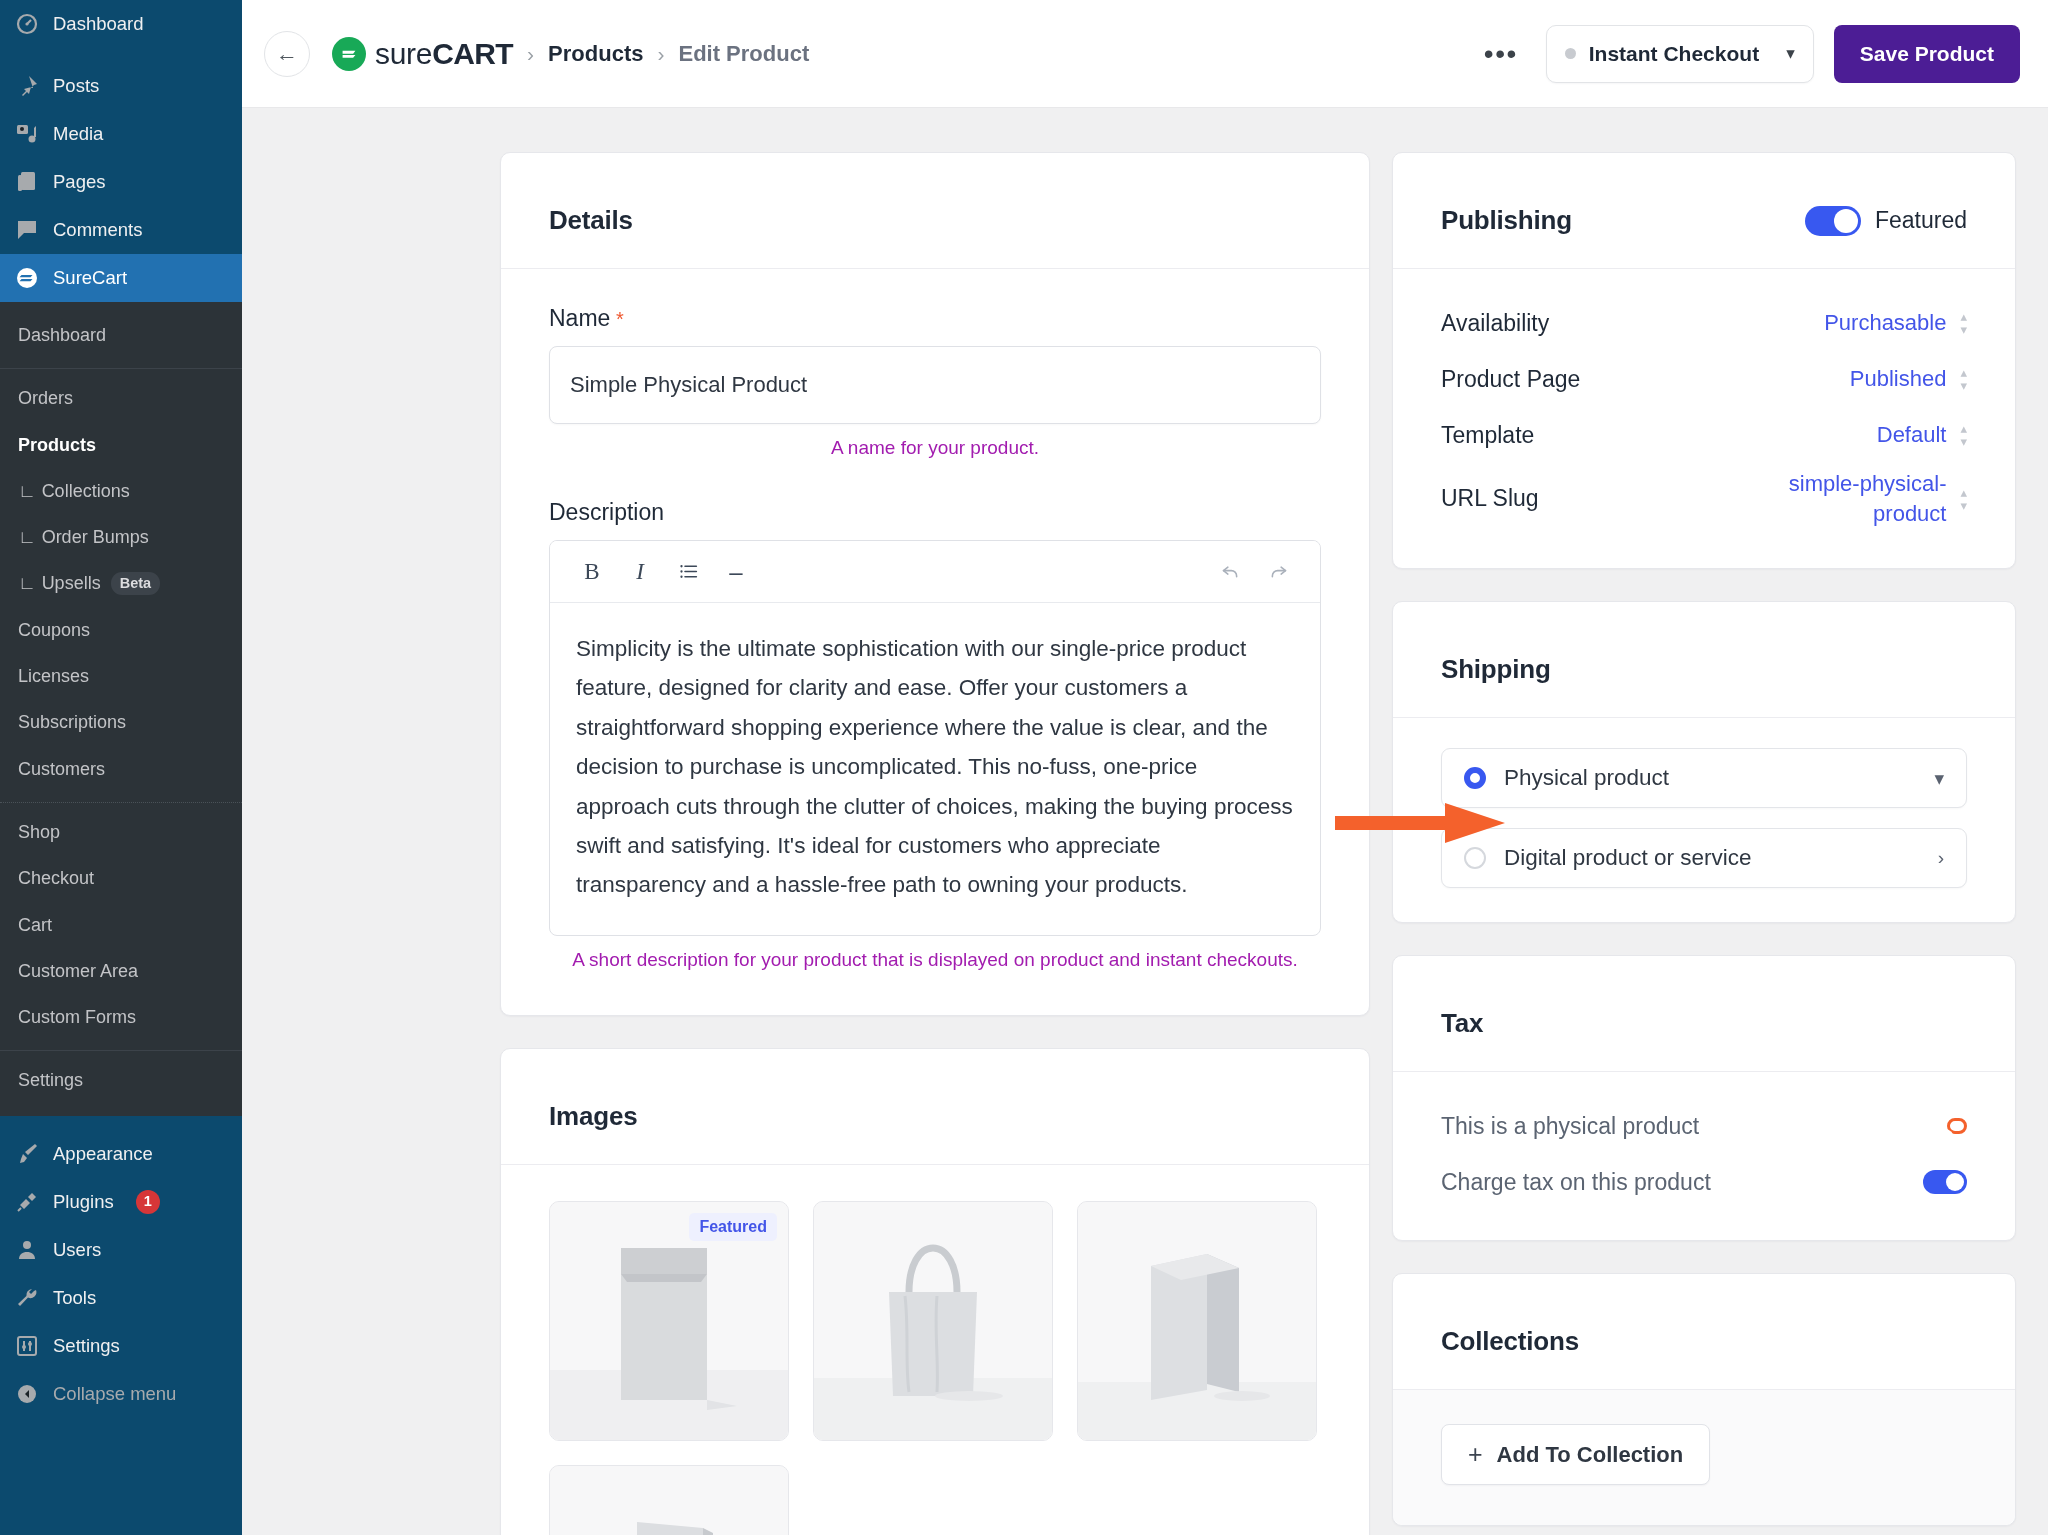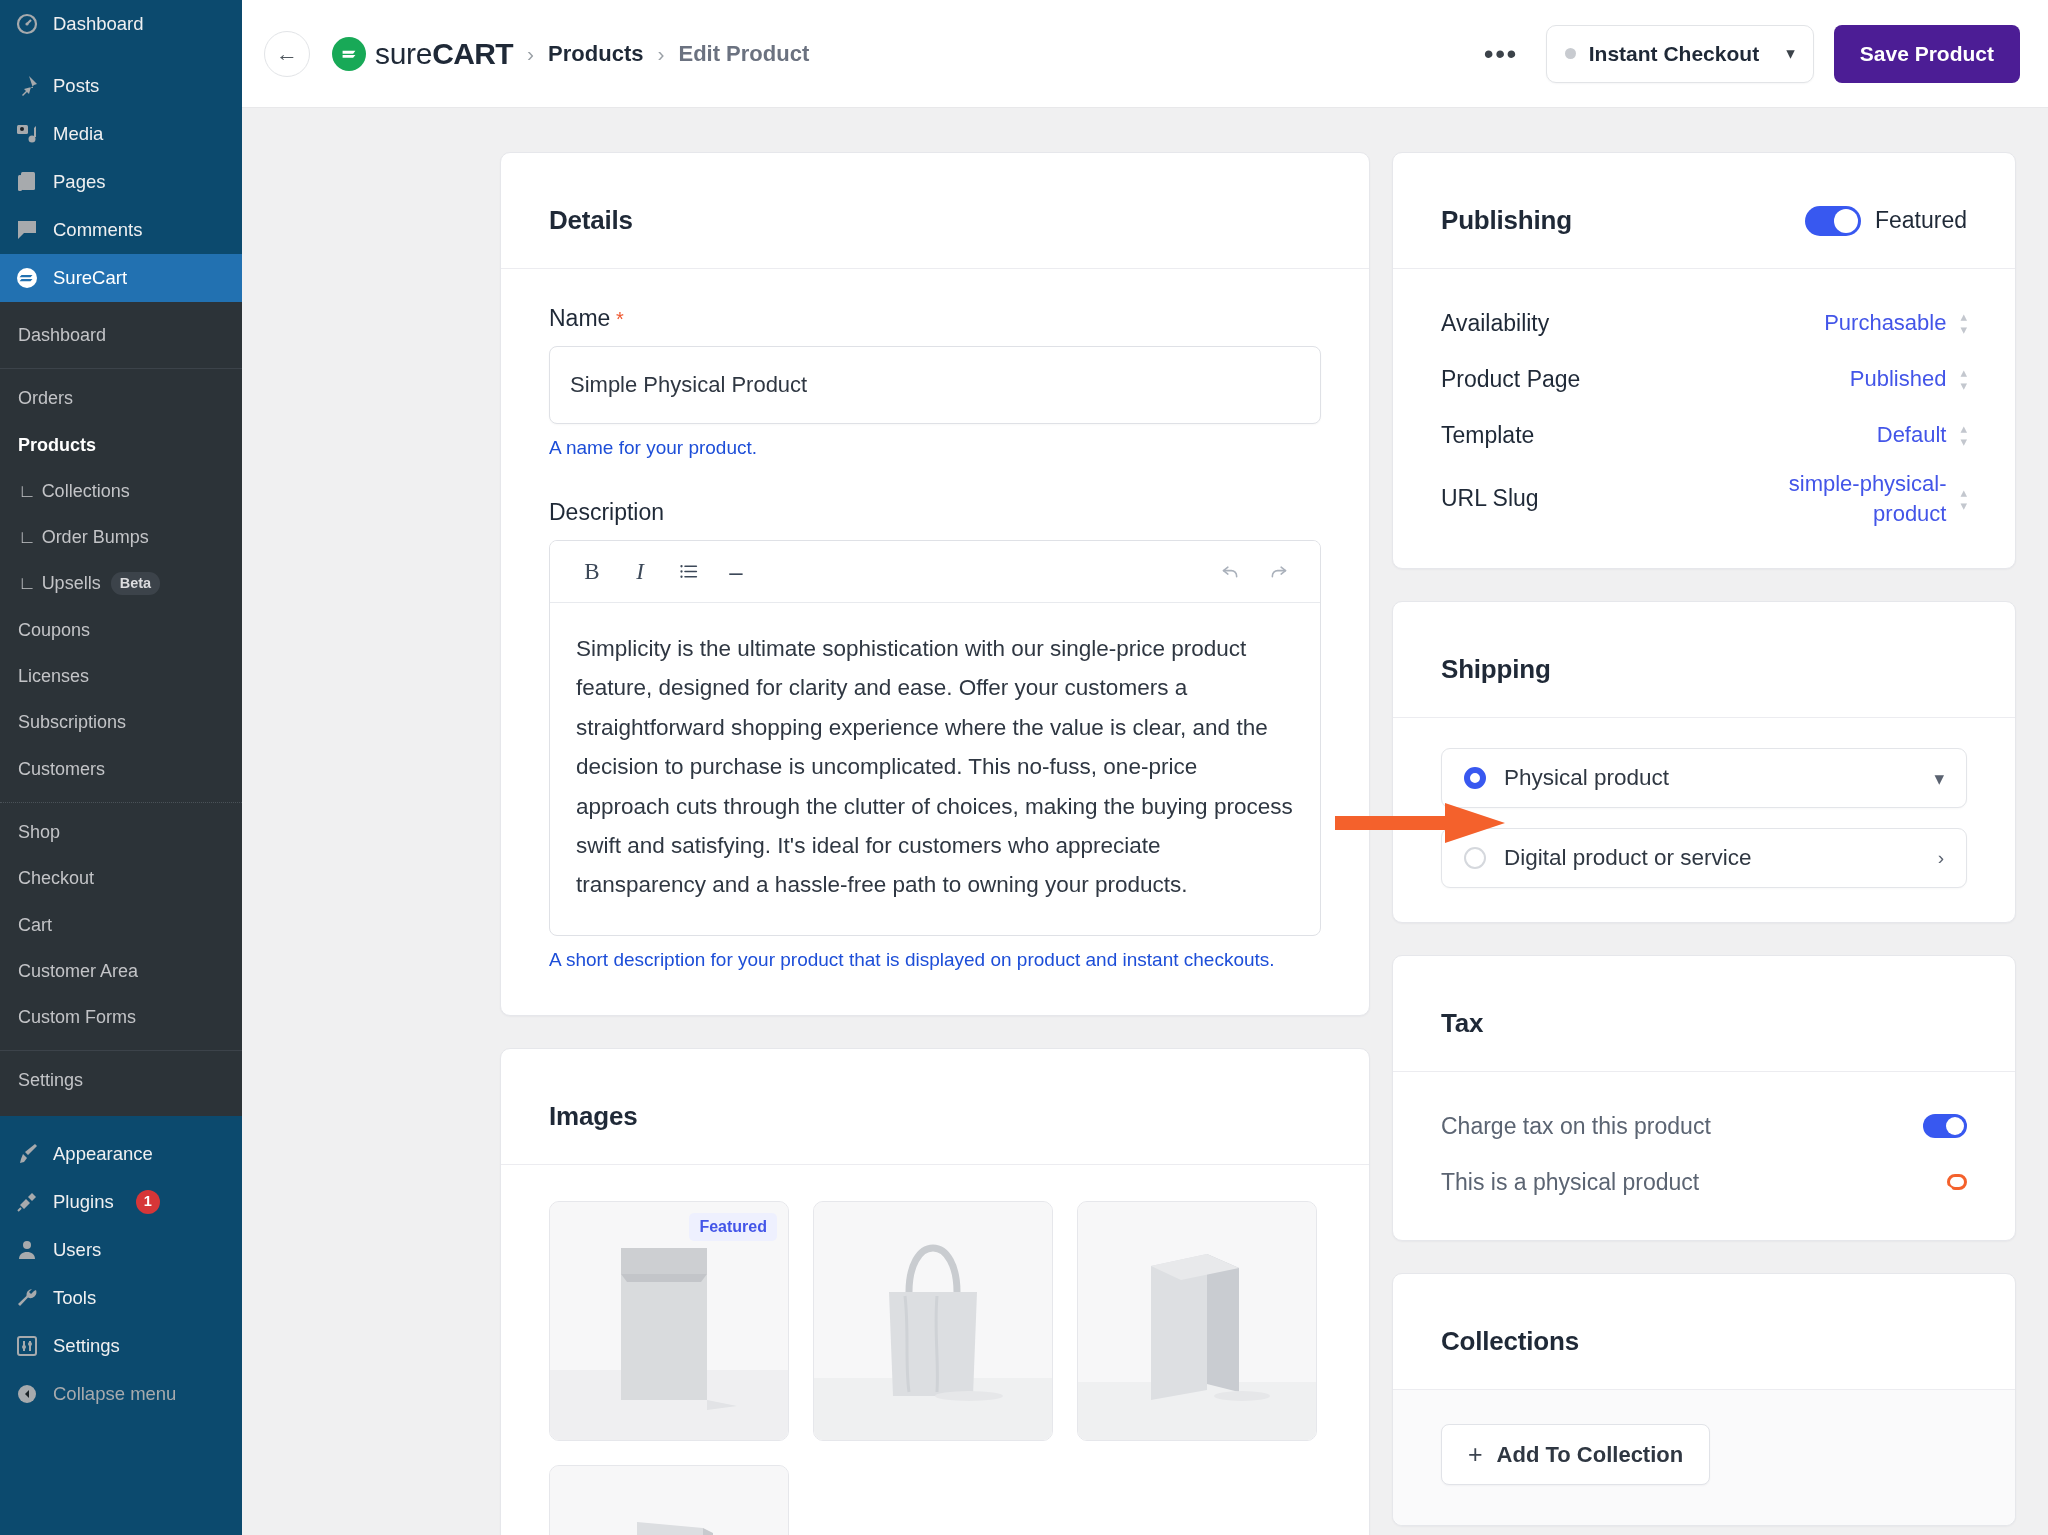--- a/index.html
+++ b/index.html
@@ -105,21 +105,21 @@
   .card-body { padding: 36px 48px 44px 48px; }
 
   .field-label { font-size: 23px; color:#1f2937; font-weight:500; margin-bottom: 14px; display:block;}
   .req { color:#ef5a32; font-size:20px; }
   .text-input {
     width:100%; height: 78px; border:1px solid #dfe1e6; border-radius: 8px;
     padding: 0 20px; font-size: 22px; color:#2f3742;
     font-family:"Liberation Sans", sans-serif; background:#fff;
     box-shadow: 0 1px 2px rgba(16,24,40,.03);
   }
-  .help { font-size: 19px; color:#1d4ed8; margin-top: 13px; }
+  .help { font-size: 19px; color:#a21caf; margin-top: 13px; text-align: center; }
 
   .editor { border:1px solid #dfe1e6; border-radius: 8px; margin-top: 4px; overflow:hidden;}
   .editor-toolbar {
     display:flex; align-items:center; gap: 0; height: 62px; padding: 0 18px;
     border-bottom:1px solid #e8eaee; background:#fff;
   }
   .tb-btn { width: 48px; height:44px; display:flex; align-items:center; justify-content:center; color:#3c4858; }
   .tb-btn svg { width: 21px; height: 21px; fill:none; stroke: currentColor; stroke-width: 1.8; }
   .tb-btn.b { font-size: 23px; font-family:"Liberation Serif", serif; font-weight:400; }
   .tb-btn.i { font-size: 23px; font-family:"Liberation Serif", serif; font-style: italic; }
@@ -583,30 +583,30 @@
             </div>
           </div>
         </section>
 
         <section class="card">
           <div class="card-head">
             <div class="card-title">Tax</div>
           </div>
           <div class="card-body" style="padding:26px 48px 30px 48px">
             <div class="row">
+              <span class="row-label" style="color:#5b6472">This is a physical product</span>
+              <span class="hl-box">
+                <span class="toggle small"><span class="knob"></span></span>
+              </span>
+            </div>
+            <div class="row">
               <span class="row-label" style="color:#5b6472">Charge tax on this product</span>
               <span class="toggle small">
                   <span class="knob"></span>
                 </span>
-            </div>
-            <div class="row">
-              <span class="row-label" style="color:#5b6472">This is a physical product</span>
-              <span class="hl-box">
-                <span class="toggle small"><span class="knob"></span></span>
-              </span>
             </div>
           </div>
         </section>
 
         <section class="card">
           <div class="card-head">
             <div class="card-title">Collections</div>
           </div>
           <div class="card-body" style="padding:34px 48px 40px 48px; background:#fafafb; border-radius:0 0 10px 10px;">
             <div class="add-collection">

